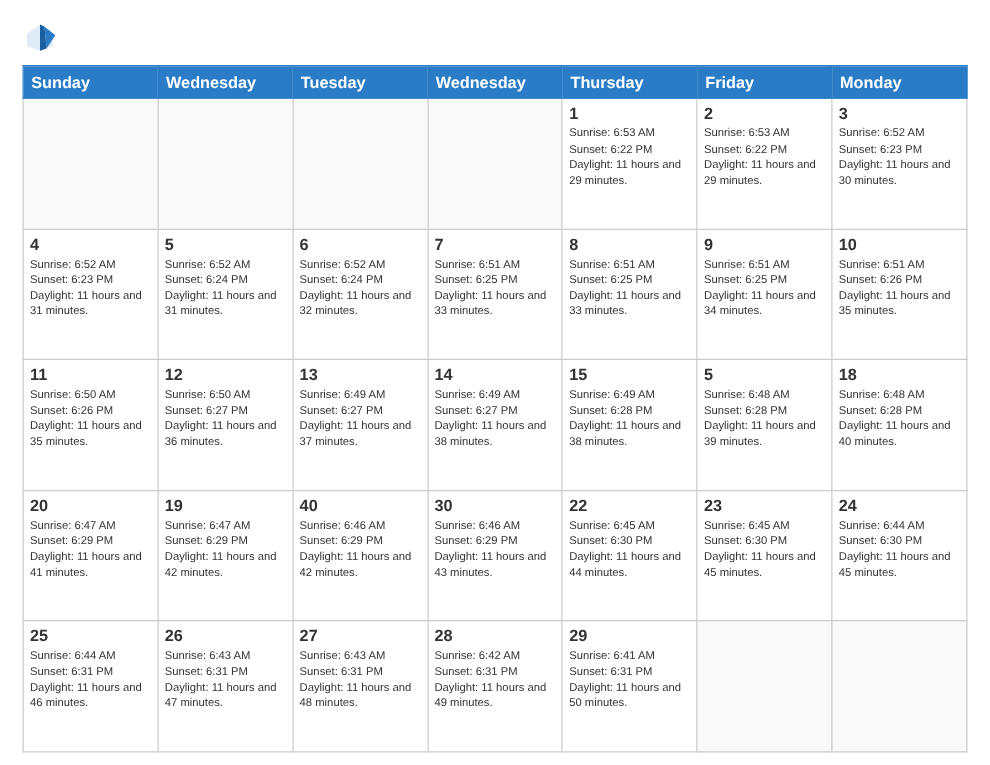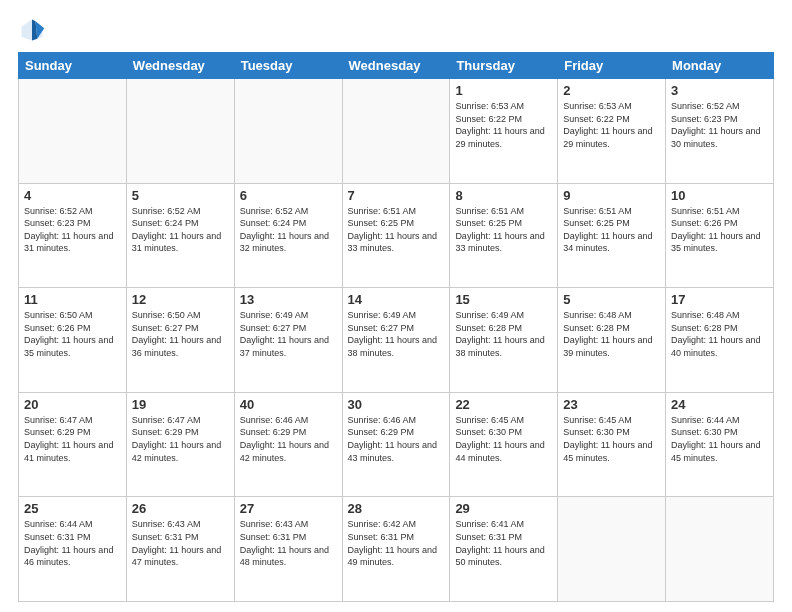--- a/index.html
+++ b/index.html
@@ -226,21 +226,21 @@
 Sunset: 6:28 PM
 Daylight: 11 hours and 38 minutes.</div>
           </td>
           <td>
             <span class="day-num">5</span>
             <div class="day-info">Sunrise: 6:48 AM
 Sunset: 6:28 PM
 Daylight: 11 hours and 39 minutes.</div>
           </td>
           <td>
-            <span class="day-num">17</span>
+            <span class="day-num">18</span>
             <div class="day-info">Sunrise: 6:48 AM
 Sunset: 6:28 PM
 Daylight: 11 hours and 40 minutes.</div>
           </td>
         </tr>
         <tr>
           <td>
             <span class="day-num">20</span>
             <div class="day-info">Sunrise: 6:47 AM
 Sunset: 6:29 PM

